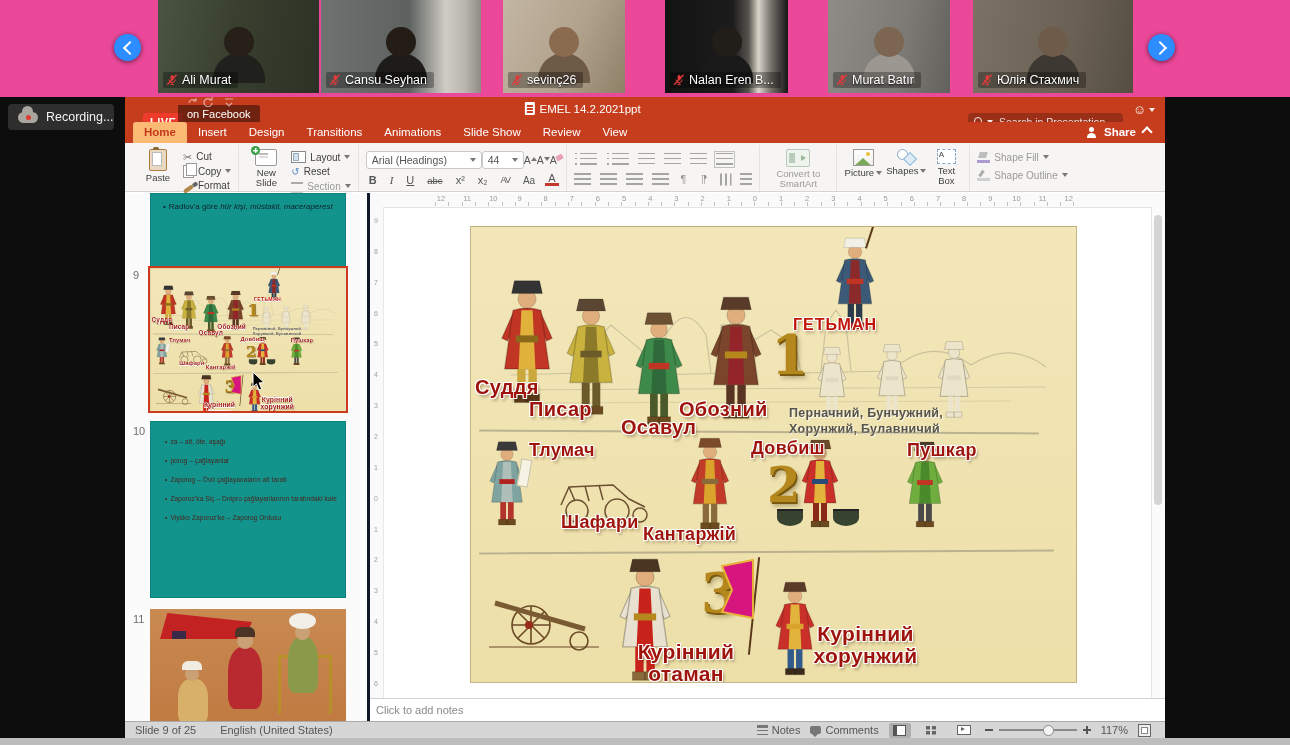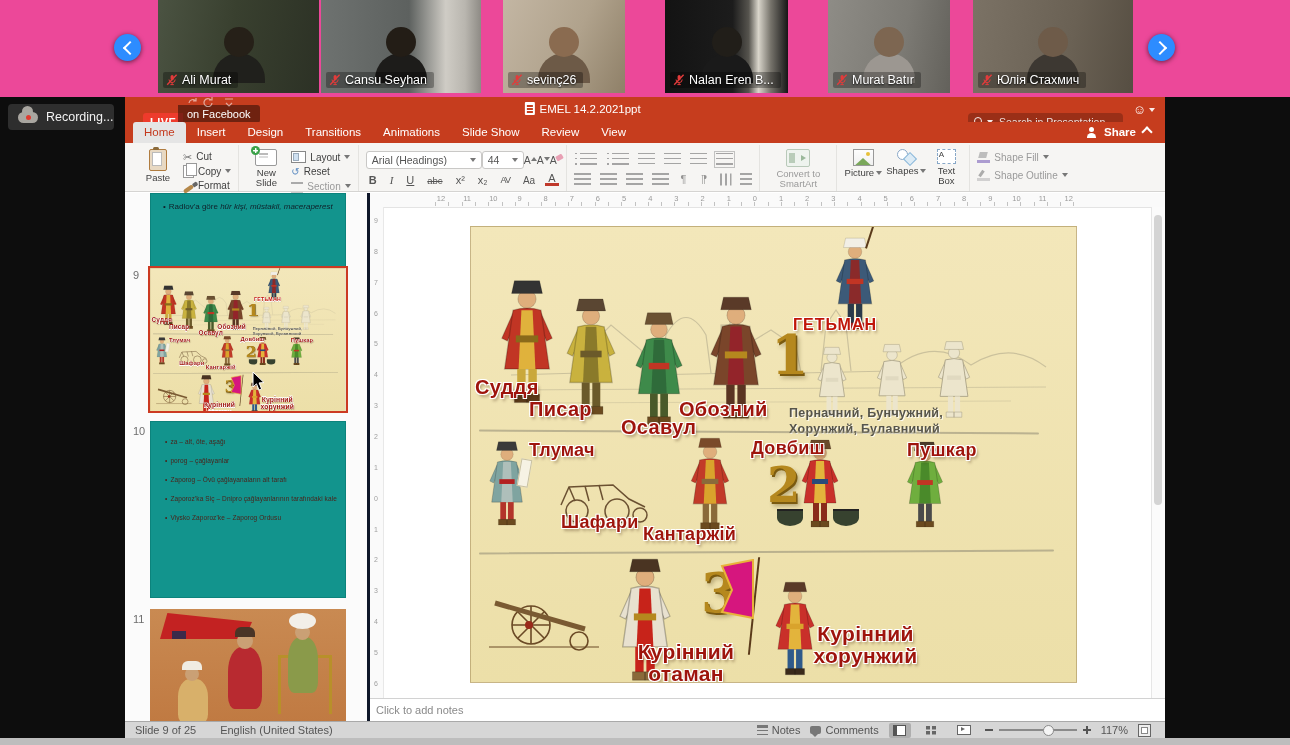--- a/index.html
+++ b/index.html
@@ -55,21 +55,21 @@
   .mag::before{content:'';position:absolute;left:0;top:0;width:6px;height:6px;border:1.3px solid rgba(255,255,255,.9);border-radius:50%;}
   .mag::after{content:'';position:absolute;left:6.5px;top:7px;width:3.5px;height:1.3px;background:rgba(255,255,255,.9);transform:rotate(45deg);}
   .search-pill input{flex:1;background:transparent;border:none;outline:none;color:#fff;font-size:10.5px;font-family:"Liberation Sans",sans-serif;}
   .search-pill input::placeholder{color:rgba(255,255,255,.85);}
   .smiley{position:absolute;right:10px;top:5px;color:#fff;font-size:13px;display:flex;align-items:center;gap:3px;}
   .car{display:inline-block;width:0;height:0;border-left:3px solid transparent;border-right:3px solid transparent;border-top:4px solid #777;}
   .car.w{border-top-color:rgba(255,255,255,.9);}
 
   .tabrow{position:absolute;left:0;top:25px;width:100%;height:21px;background:#c63d1e;display:flex;align-items:flex-end;padding-left:8px;box-sizing:border-box;}
   .tab{color:#fff;font-size:11.5px;padding:4px 11px 5px;cursor:pointer;}
-  .tab.active{background:#e5e5e5;color:#c4391d;font-weight:normal;border-radius:3px 3px 0 0;}
+  .tab.active{background:#fdba74;color:#c4391d;font-weight:bold;border-radius:3px 3px 0 0;}
   .share{position:absolute;right:14px;top:29px;display:flex;align-items:center;gap:5px;color:#fff;font-size:11.5px;font-weight:bold;}
   .pplus{position:relative;width:13px;height:11px;}
   .pplus::before{content:'';position:absolute;left:3px;top:0;width:5px;height:5px;border-radius:50%;background:#fff;}
   .pplus::after{content:'';position:absolute;left:1px;top:6px;width:9px;height:5px;border-radius:5px 5px 0 0;background:#fff;}
   .chev-up{width:6px;height:6px;border-left:2px solid #fff;border-bottom:2px solid #fff;transform:rotate(135deg);margin-left:2px;}
 
   
   .ribbon{position:absolute;left:0;top:46px;width:100%;height:49px;background:#f6f5f3;border-bottom:1px solid #d5d4d2;
     display:flex;align-items:stretch;padding:2px 4px 0 6px;box-sizing:border-box;color:#3f3f3f;}
   .rgroup{display:flex;gap:5px;padding:0 7px;border-right:1px solid #e4e3e0;}

